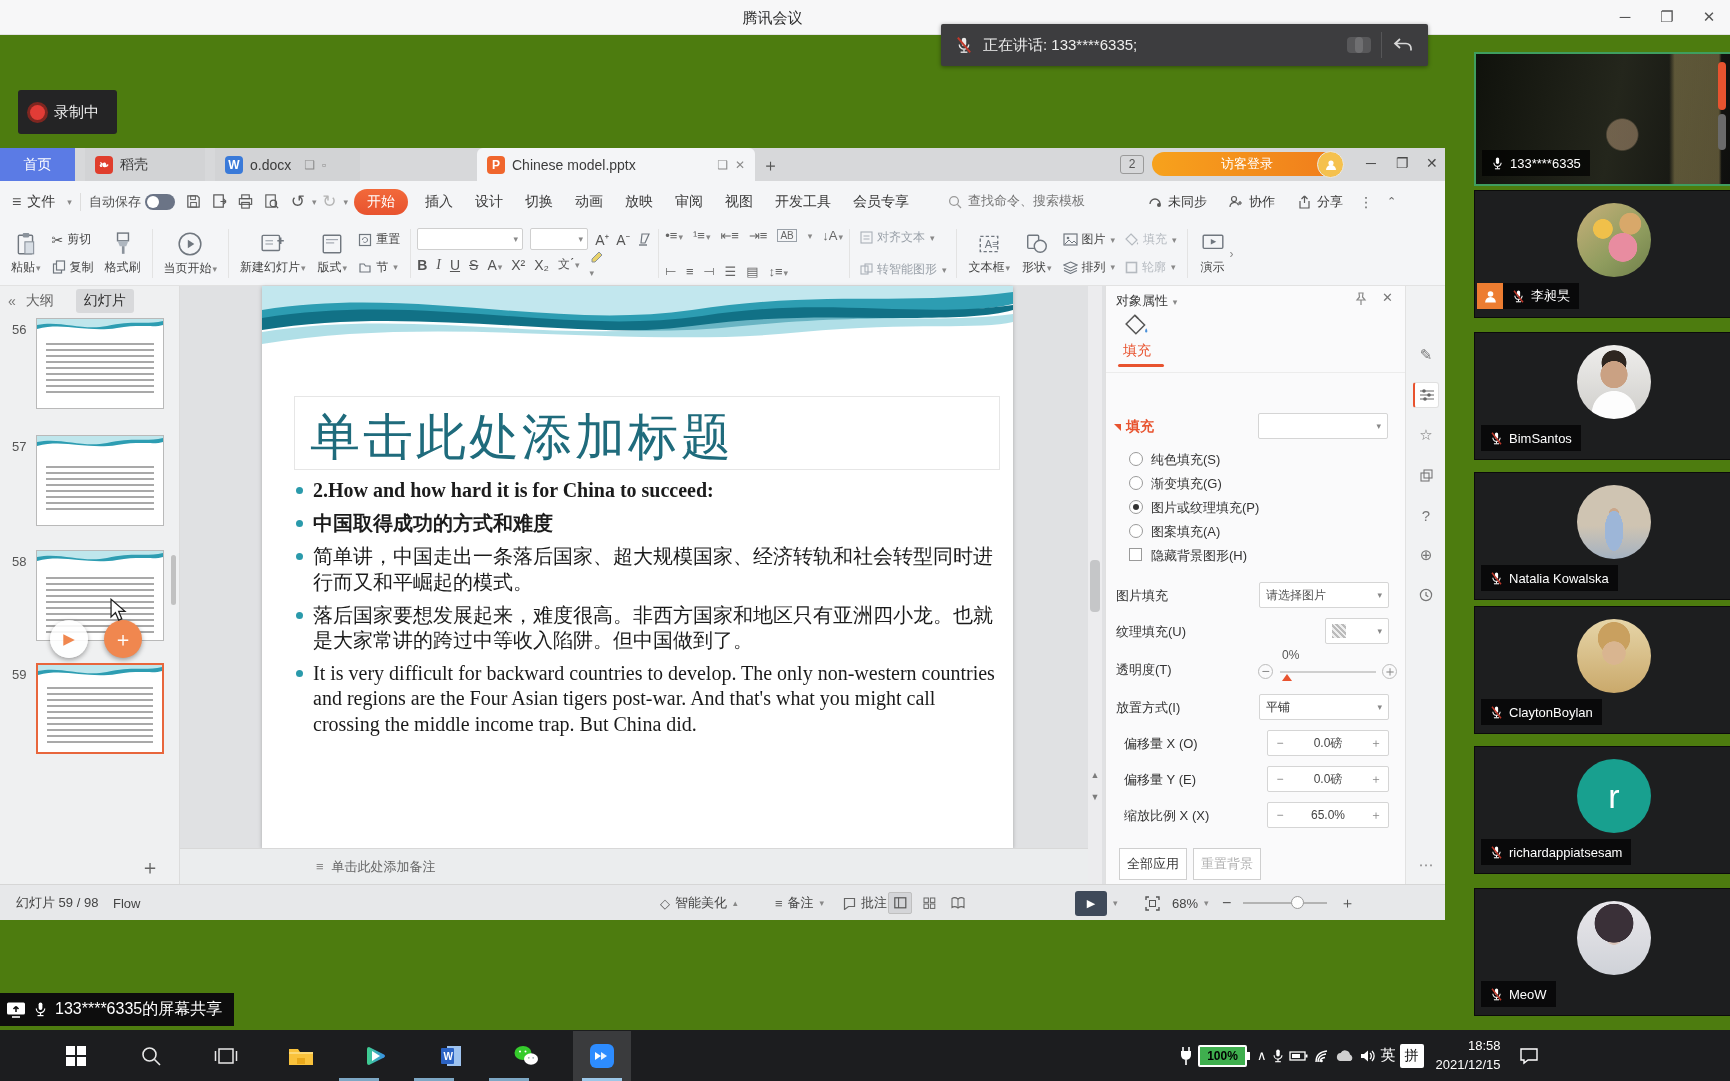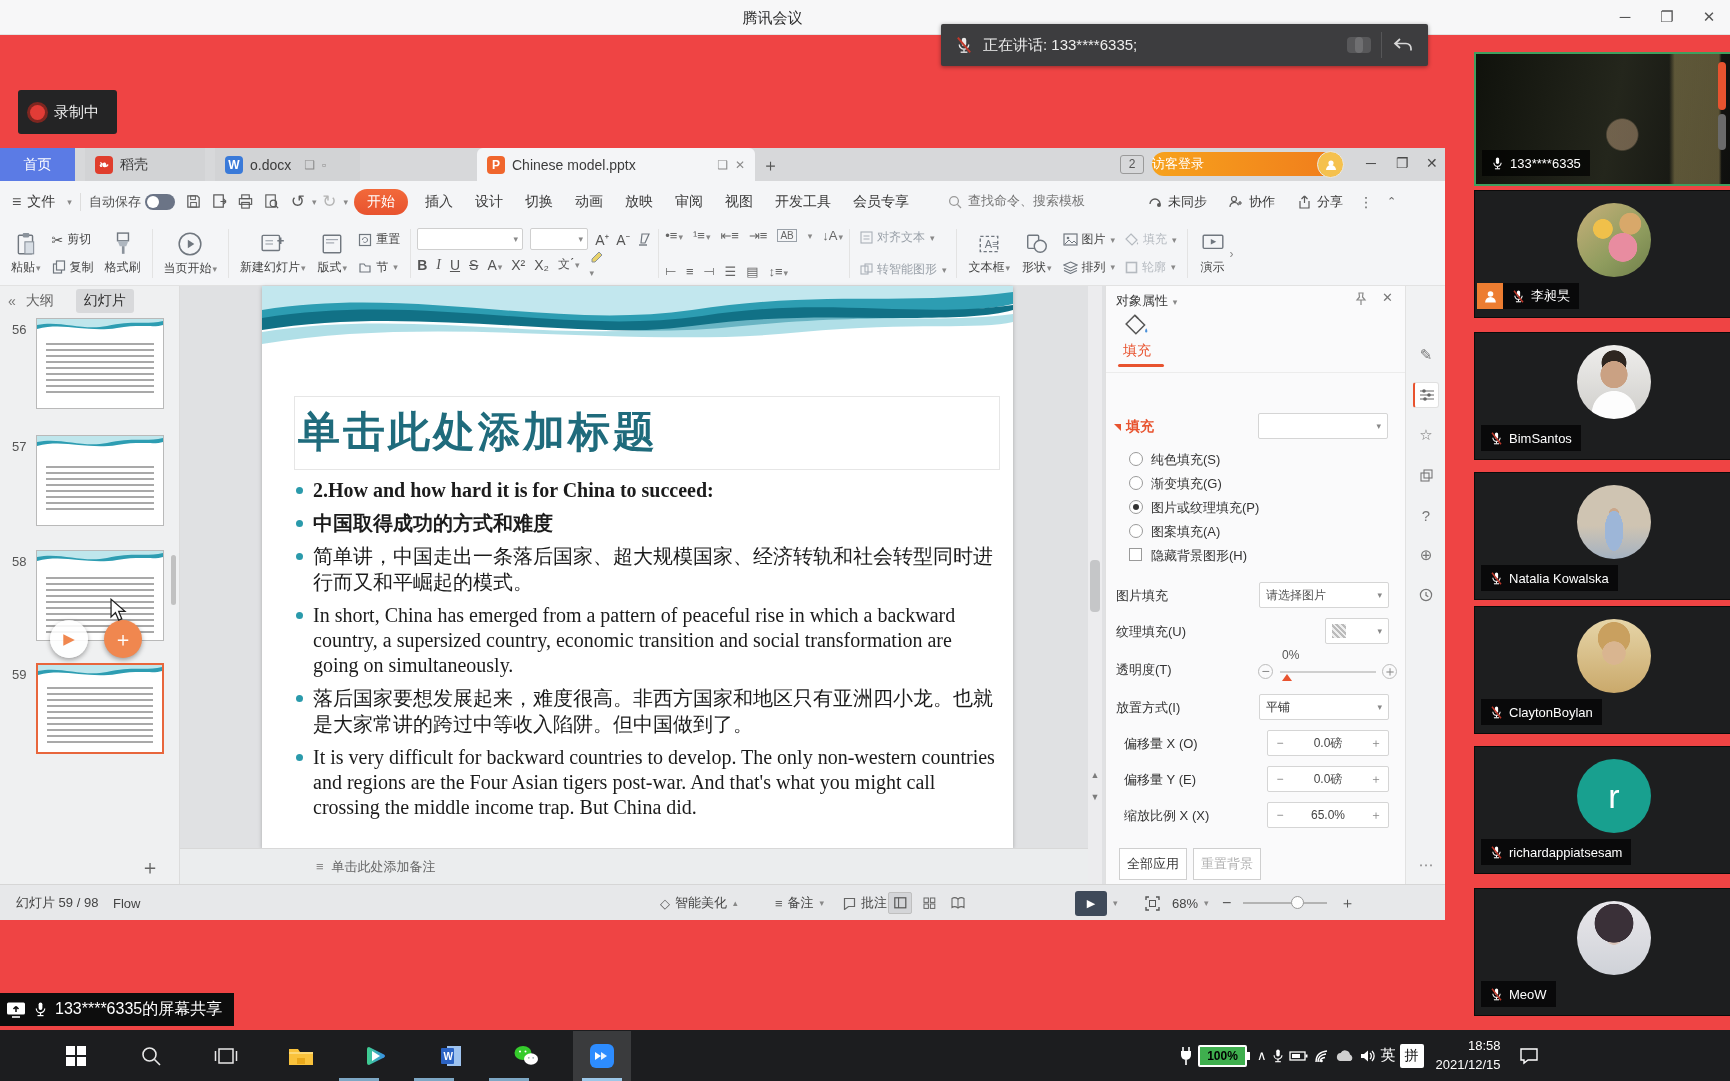--- a/index.html
+++ b/index.html
@@ -1,17 +1,17 @@
 <!DOCTYPE html>
 <html><head>
 <meta charset="utf-8">
 <style>
 *{margin:0;padding:0;box-sizing:border-box}
 html,body{width:1730px;height:1081px;overflow:hidden;background:#232324;font-family:"Liberation Sans",sans-serif}
-.screen{position:relative;width:1730px;height:1081px;background:#ef4444;overflow:hidden}
+.screen{position:relative;width:1730px;height:1081px;background:#4d7c0f;overflow:hidden}
 svg{display:block}
 
 .titlebar{position:absolute;left:0;top:0;width:1730px;height:35px;background:#f7f7f8;border-bottom:1px solid #e3e3e3}
 .titlebar .ttl{position:absolute;left:0;top:0;width:1545px;height:35px;text-align:center;line-height:35px;font-size:15px;color:#2c2c2c}
 .winbtn{position:absolute;top:6px;width:26px;height:22px;color:#555;font-size:15px;text-align:center;line-height:22px;cursor:default}
 
 .toast{position:absolute;left:941px;top:24px;width:487px;height:42px;background:#3d3d3f;border-radius:2px;display:flex;align-items:center;color:#eee;font-size:15px;box-shadow:0 1px 4px rgba(0,0,0,.4)}
 .toast .ghost{width:16px;height:16px;border-radius:4px;background:rgba(255,255,255,.14);margin-left:-8px}
 .toast .div{width:1px;height:26px;background:#565658;margin:0 10px}
 
@@ -23,21 +23,21 @@
 .tabbar{position:absolute;left:0;top:0;width:1445px;height:33px;background:#d7d8da}
 .tab{position:absolute;top:0;height:33px;display:flex;align-items:center;font-size:14px;color:#3c3c3c;gap:7px;padding:0 10px}
 .tab.home{left:0;width:75px;background:#5b7be5;color:#fff;justify-content:center}
 .tab.docer{left:85px;width:120px;background:#d2d3d5}
 .tab.doc{left:215px;width:145px;background:#d2d3d5}
 .tab.active{left:477px;width:278px;background:#f4f5f7;border-radius:6px 6px 0 0}
 .appico{width:18px;height:18px;border-radius:4px;color:#fff;font-size:12px;font-weight:bold;display:flex;align-items:center;justify-content:center}
 .tinyico{color:#8b8b8b;font-size:12px}
 .newtab{position:absolute;left:762px;top:6px;color:#555;font-size:17px}
 .winbadge{position:absolute;left:1120px;top:7px;width:24px;height:19px;border:1px solid #9a9a9a;border-radius:3px;color:#555;font-size:12px;text-align:center;line-height:17px}
-.guestpill{position:absolute;left:1152px;top:4px;width:190px;height:24px;border-radius:13px;background:linear-gradient(90deg,#f7a21c,#f07c1c);display:flex;align-items:center;color:#fff;font-size:13px}
+.guestpill{position:absolute;left:1152px;top:4px;width:190px;height:24px;border-radius:13px;background:linear-gradient(90deg,#f7a21c,#f07c1c);display:flex;align-items:center;justify-content:center;color:#fff;font-size:13px}
 .guestav{position:absolute;right:-2px;top:-1px;width:27px;height:27px;border-radius:50%;background:#f5c14e;border:1px solid #e8e8e8;display:flex;align-items:center;justify-content:center}
 .wpsctl{position:absolute;top:7px;color:#4a4a4a;font-size:14px}
 
 .menubar{position:absolute;left:0;top:33px;width:1445px;height:41px;background:#f4f5f7;display:flex;align-items:center;font-size:14px;color:#3a3a3a}
 .menuitem{padding:0 11px;white-space:nowrap}
 .pill{background:linear-gradient(#f2693a,#e8532f);color:#fff;border-radius:14px;padding:4px 13px;margin:0 6px}
 .toggle{width:30px;height:16px;border-radius:8px;background:#6b7486;position:relative;margin:0 6px 0 4px}
 .toggle:after{content:"";position:absolute;left:2px;top:2px;width:12px;height:12px;border-radius:50%;background:#fff}
 .qico{width:22px;height:22px;display:flex;align-items:center;justify-content:center;color:#5a5a5a;margin:0 2px}
 .searchwrap{display:flex;align-items:center;gap:6px;margin-left:28px;color:#9a9a9a}
@@ -65,21 +65,21 @@
 .thumb{position:absolute;left:36px;width:128px;height:91px;background:#fff;border:1px solid #b9b9b9}
 .thumb.sel{border:2px solid #e8663c}
 .tnum{position:absolute;left:12px;width:20px;font-size:13px;color:#555;text-align:left}
 .tlines{position:absolute;left:9px;right:9px;background:repeating-linear-gradient(#a9a9a9 0 2px,transparent 2px 6px)}
 .hoverbtn{position:absolute;width:38px;height:38px;border-radius:50%;display:flex;align-items:center;justify-content:center;box-shadow:0 2px 5px rgba(0,0,0,.35)}
 .sp-scroll{position:absolute;left:171px;top:269px;width:5px;height:50px;background:#c1c1c1;border-radius:3px}
 
 .canvas{position:absolute;left:180px;top:0;width:925px;height:598px;background:#e0e1e3}
 .slide{position:absolute;left:82px;top:0;width:751px;height:562px;background:#fff;box-shadow:0 1px 4px rgba(0,0,0,.25);overflow:hidden}
 .sl-titlebox{position:absolute;left:32px;top:110px;width:706px;height:74px;border:1px solid #e6e6e6}
-.sl-title{position:absolute;left:36px;top:118px;font-family:"Liberation Serif",serif;font-weight:bold;font-size:42px;letter-spacing:3px;color:#1f6b7c}
+.sl-title{position:absolute;left:48px;top:118px;font-family:"Liberation Serif",serif;font-weight:normal;font-size:50px;letter-spacing:3px;color:#1f6b7c}
 .bullets{position:absolute;left:34px;top:192px;width:700px;font-family:"Liberation Serif",serif;font-size:20px;line-height:1.26;color:#1b1b1b}
 .bullets .bi{display:flex;gap:10px;margin-bottom:8px}
 .bullets .dot{flex:0 0 7px;width:7px;height:7px;border-radius:50%;background:#2a9aab;margin-top:9px}
 .bullets .bold{font-weight:bold}
 .cv-scroll{position:absolute;left:908px;top:0;width:14px;height:598px;background:#ececee}
 .cv-thumbv{position:absolute;left:2px;top:274px;width:10px;height:52px;background:#c5c6c8;border-radius:4px}
 .cv-arrow{position:absolute;left:0;width:14px;text-align:center;color:#7c7c7c;font-size:9px}
 .notesbar{position:absolute;left:180px;top:562px;width:908px;height:36px;background:#ebedee;border-top:1px solid #d8d8d8;display:flex;align-items:center;font-size:13px;color:#666}
 
 .props{position:absolute;left:1105px;top:0;width:300px;height:598px;background:#fafafb;border-left:1px solid #e0e0e0;font-size:13px;color:#333}
@@ -593,24 +593,20 @@
             <div class="bi bold">
                 <span class="dot"></span>
                 <span>中国取得成功的方式和难度</span>
               </div>
             <div class="bi">
                 <span class="dot"></span>
                 <span>简单讲，中国走出一条落后国家、超大规模国家、经济转轨和社会转型同时进行而又和平崛起的模式。</span>
               </div>
             <div class="bi">
                 <span class="dot"></span>
-                <span>In short, China has emerged from a pattern of peaceful rise in which a backward country, a supersized country, economic transition and social transformation are going on simultaneously.</span>
-              </div>
-            <div class="bi">
-                <span class="dot"></span>
                 <span>落后国家要想发展起来，难度很高。非西方国家和地区只有亚洲四小龙。也就是大家常讲的跨过中等收入陷阱。但中国做到了。</span>
               </div>
             <div class="bi">
                 <span class="dot"></span>
                 <span>It is very difficult for backward countries to develop. The only non-western countries and regions are the Four Asian tigers post-war. And that's what you might call crossing the middle income trap. But China did.</span>
               </div>
           </div>
         </div>
         <div class="cv-scroll">
           <div class="cv-thumbv"></div>

